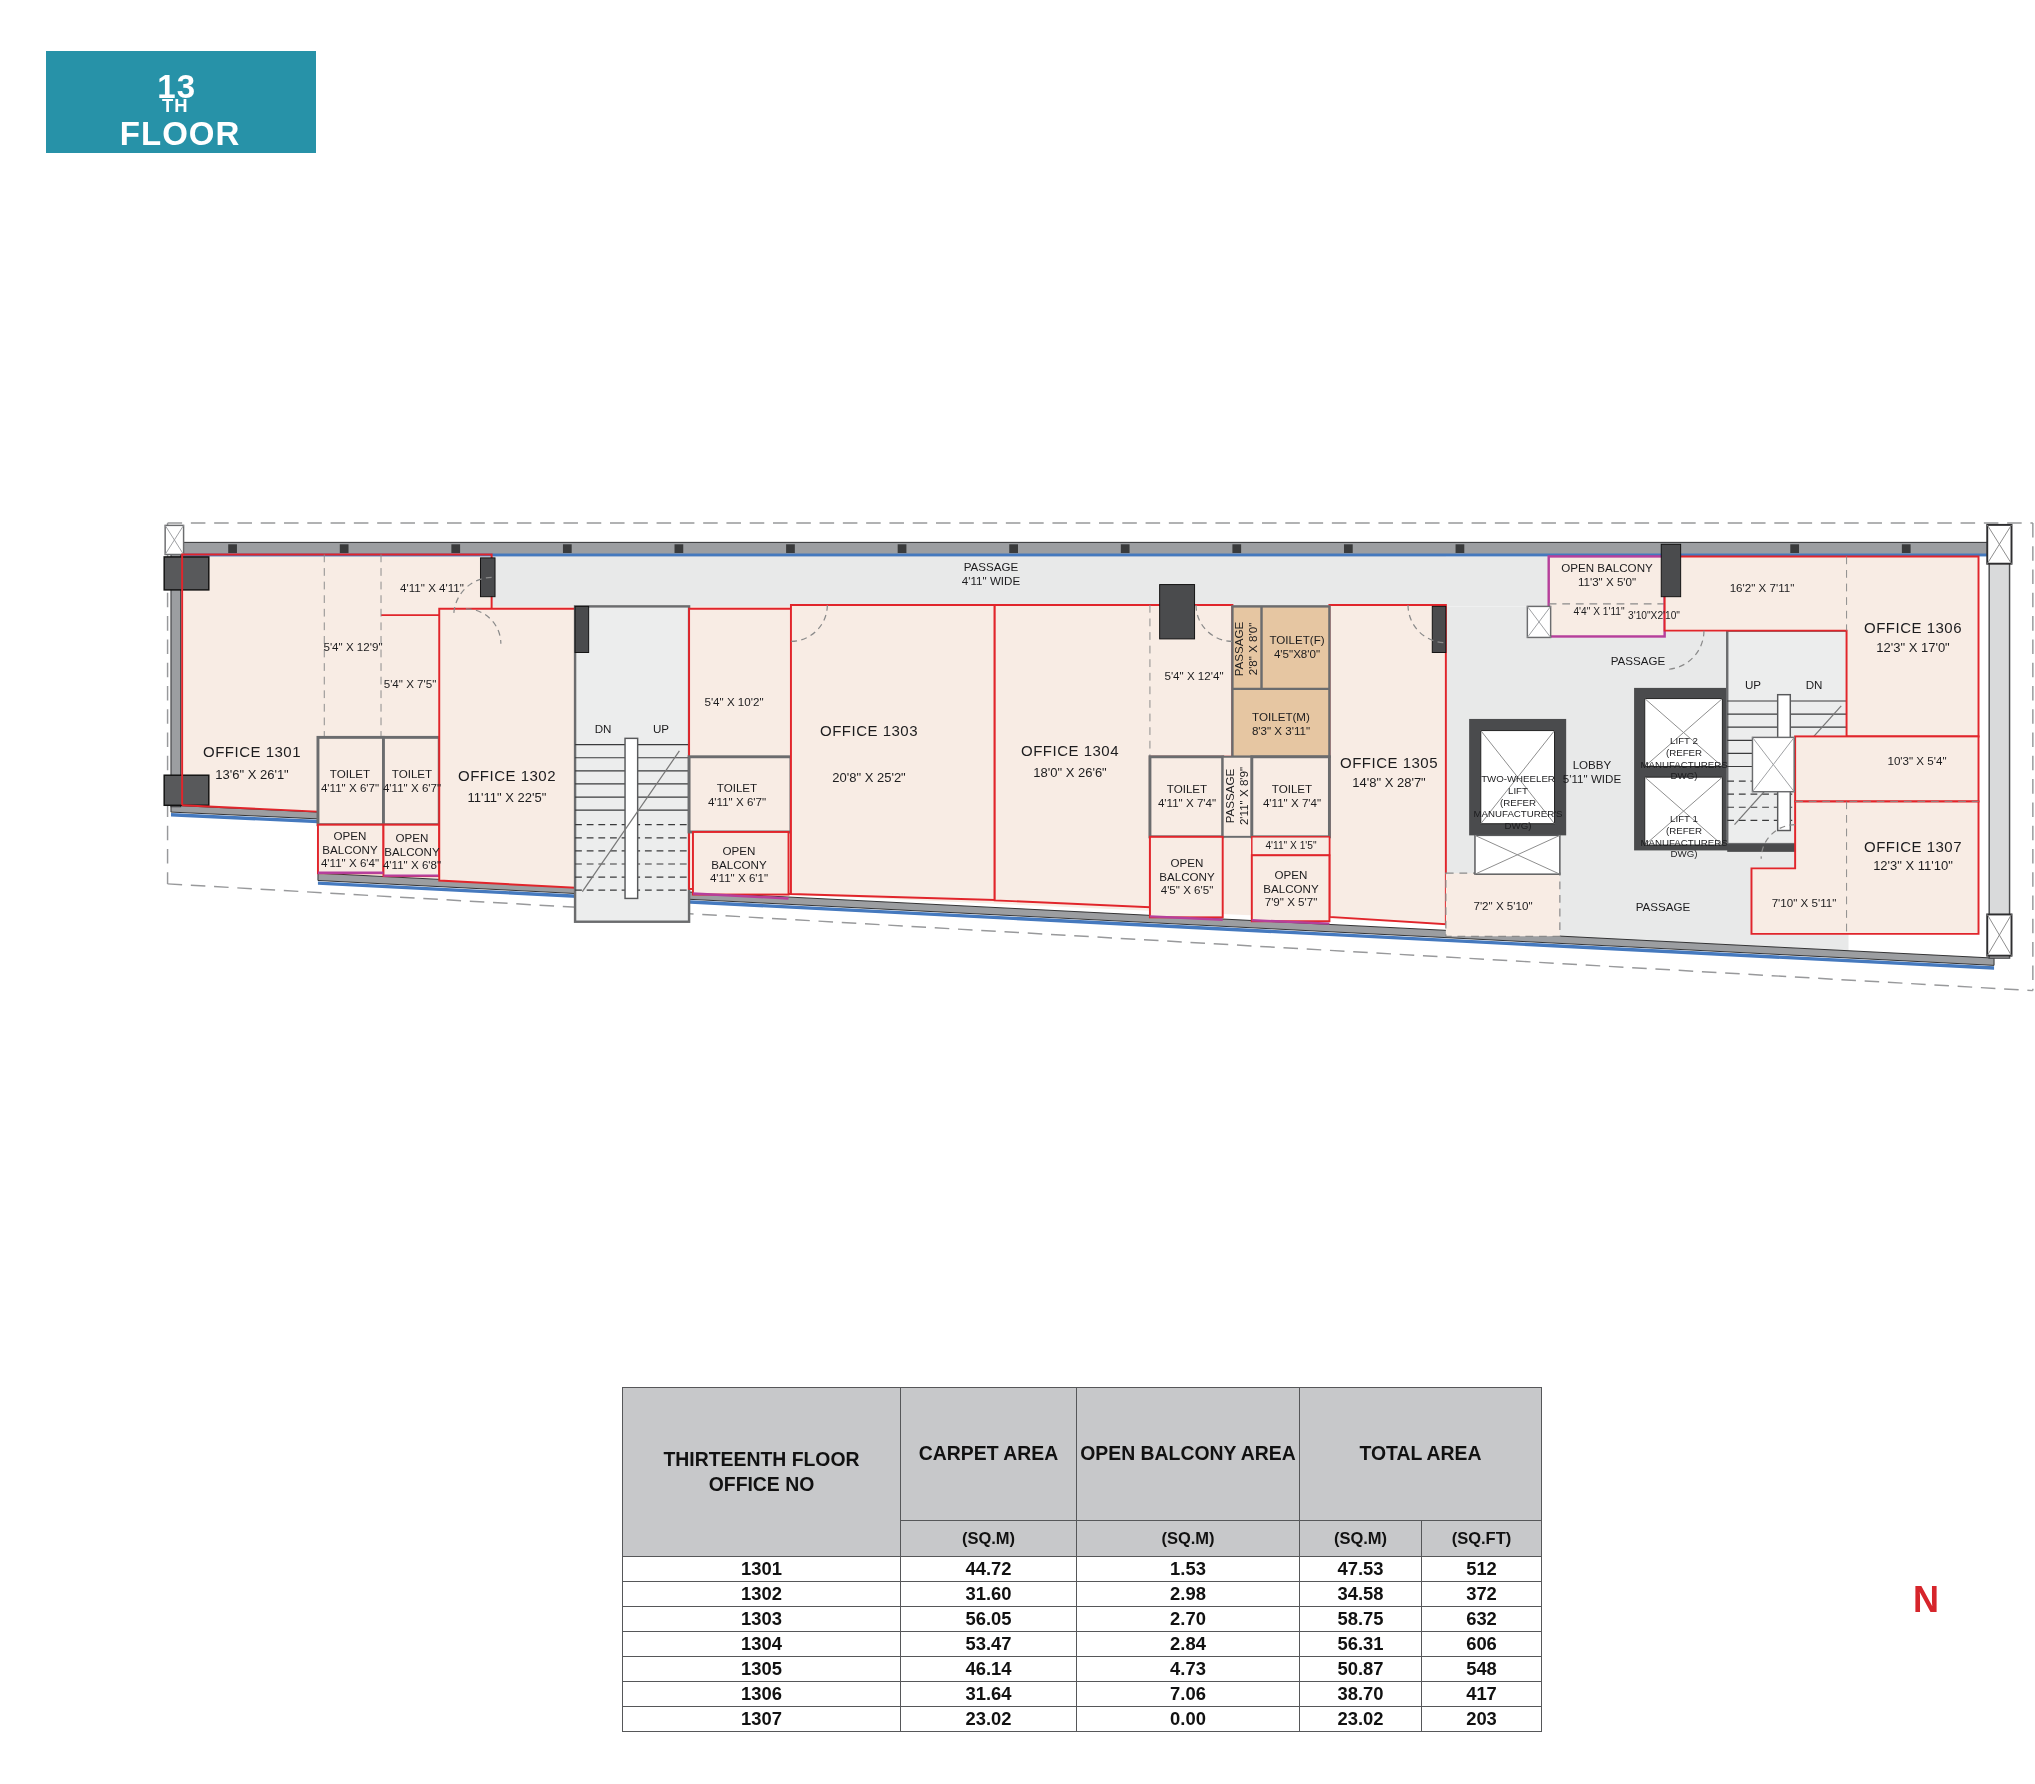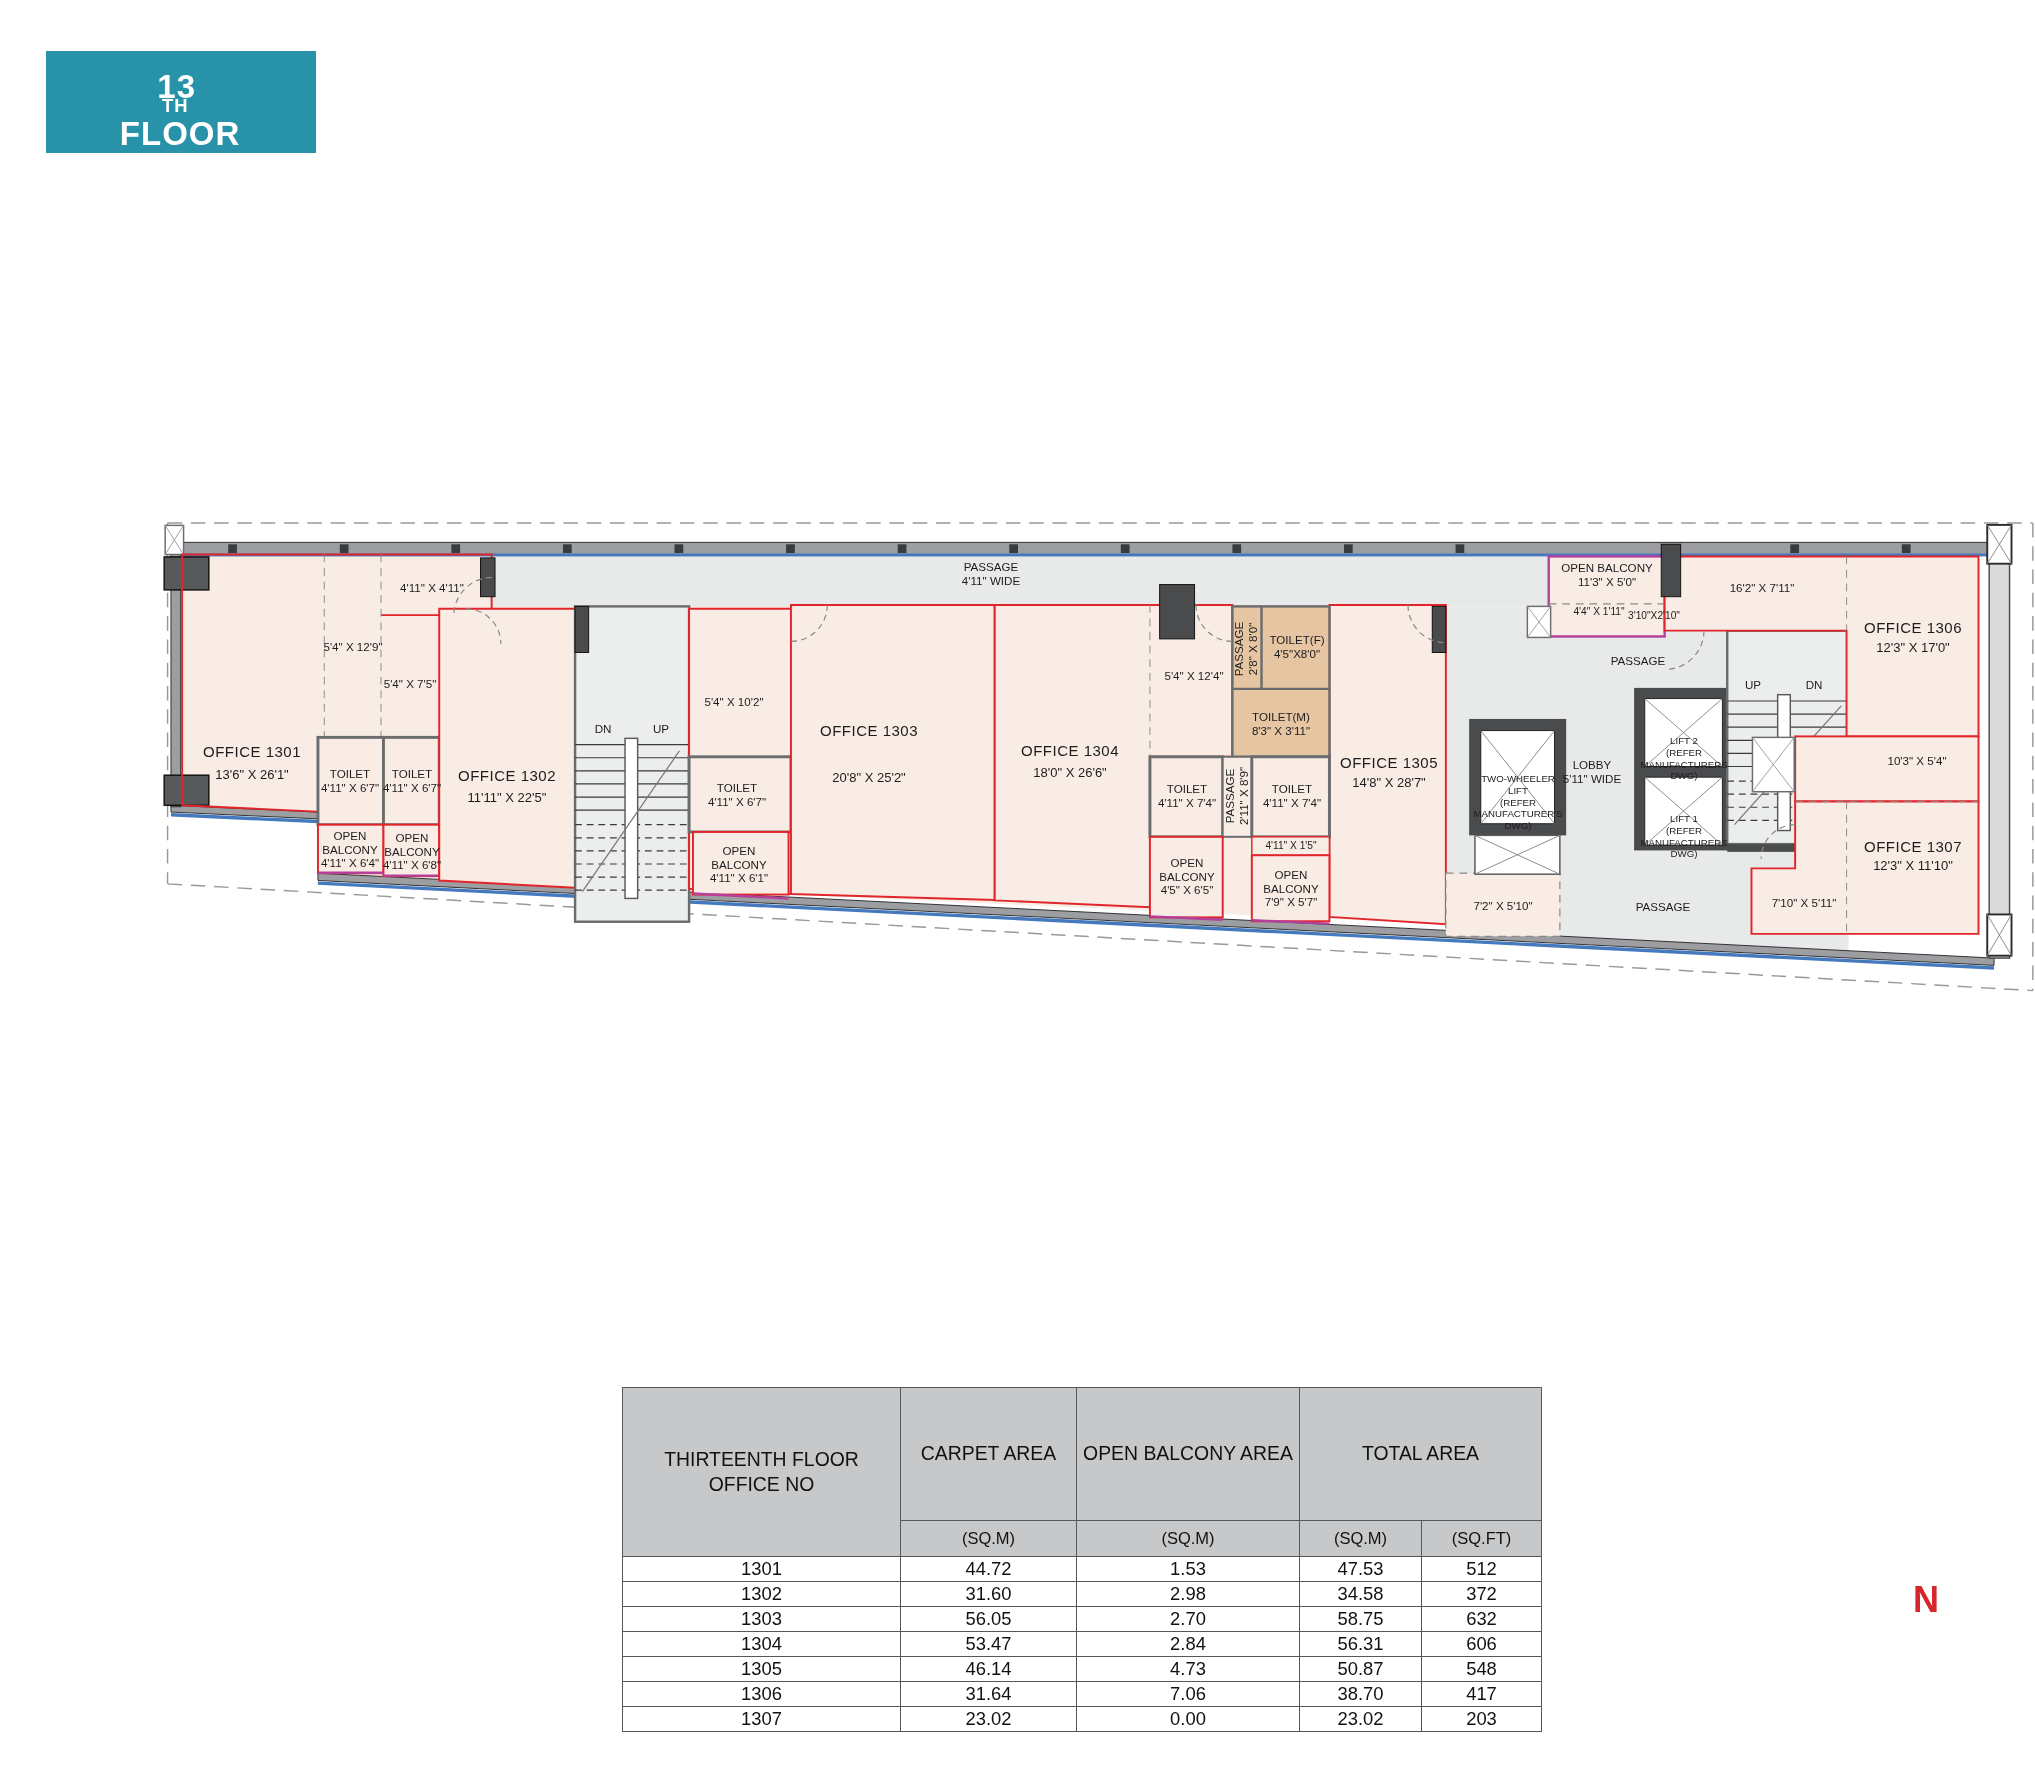--- a/index.html
+++ b/index.html
@@ -19,21 +19,21 @@
   .office-name{font-size:15px;letter-spacing:0.5px;}
   .office-dim{font-size:13px;}
   .rm{font-size:11.6px;}
   .rm-sm{font-size:10.2px;}
   .xs{font-size:9.7px;line-height:1.22;margin-top:26px;}
   .v{transform:translate(-50%,-50%) rotate(-90deg);}
   
   #area-table{position:absolute;left:622px;top:1387px;width:919px;border-collapse:collapse;
               z-index:4;table-layout:fixed;}
   #area-table td{border:1.5px solid #565759;text-align:center;vertical-align:middle;
-                 color:#111;font-weight:400;padding:0;}
+                 color:#111;font-weight:700;padding:0;}
   #area-table .hd{background:#C7C8CA;font-size:19.4px;line-height:1.3;}
   #area-table .unit{background:#C7C8CA;font-size:16.5px;}
   #area-table .dat{background:#ffffff;font-size:18.4px;height:24px;}
   .th-cell{white-space:pre-line;}
   
   .north-letter{position:absolute;left:1926px;top:1600px;transform:translate(-50%,-50%);
                 color:#D6252B;font-weight:700;font-size:36px;z-index:4;}
 </style>
 </head>
 <body>

